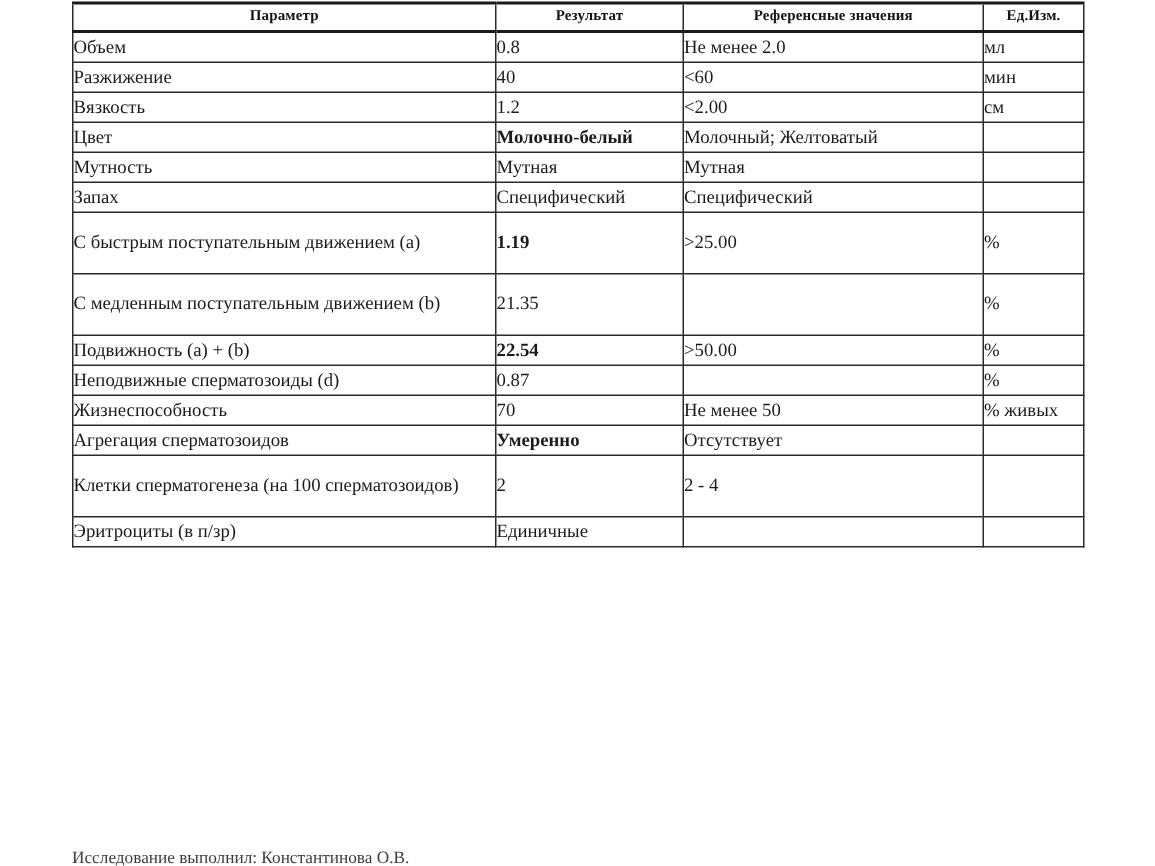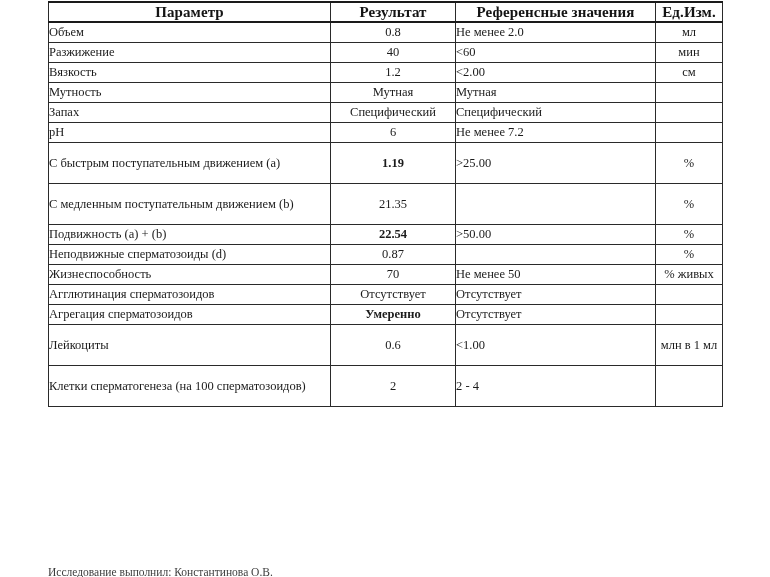--- a/index.html
+++ b/index.html
@@ -54,45 +54,44 @@
     font-size: 12.5px;
     line-height: 1.22;
     color: #1b1b1b;
   }
 
   
   table.lab thead th {
     font-weight: bold;
     text-align: center;
     height: 17px;
-    font-size: 15px;
+    font-size: 10px;
     letter-spacing: 0.1px;
     color: #141414;
     border-top: 2px solid #1a1a1a;
     border-bottom: 2px solid #1a1a1a;
   }
 
   
   .cell-param {
     text-align: left;
     padding: 1px 2px 1px 4px;
     color: #1d1d1d;
     margin-top: 12px;
   }
   .cell-result {
-    text-align: center;
     padding: 1px 2px;
     color: #262626;
   }
   .cell-ref {
     padding: 1px 2px;
     color: #3a3a3a;
   }
   .cell-unit {
-    text-align: center;
+    text-align: left;
     padding: 1px 1px;
     font-size: 11.5px;
     color: #2b2b2b;
   }
 
   tr.row-h1 td { height: 19px; }
   tr.row-h2 td { height: 40px; }
 
   .bold { font-weight: bold; color: #0d0d0d; }
 
@@ -141,35 +140,35 @@
             <td class="cell-ref">&lt;60</td>
             <td class="cell-unit">мин</td>
           </tr>
           <tr class="row-h1">
             <td class="cell-param">Вязкость</td>
             <td class="cell-result">1.2</td>
             <td class="cell-ref">&lt;2.00</td>
             <td class="cell-unit">см</td>
           </tr>
           <tr class="row-h1">
+            <td class="cell-param">Цвет</td>
+            <td class="cell-result bold">Молочно-белый</td>
+            <td class="cell-ref">Молочный; Желтоватый</td>
+            <td class="cell-unit"></td>
+          </tr>
+          <tr class="row-h1">
             <td class="cell-param">Мутность</td>
             <td class="cell-result">Мутная</td>
             <td class="cell-ref">Мутная</td>
             <td class="cell-unit"></td>
           </tr>
           <tr class="row-h1">
             <td class="cell-param">Запах</td>
             <td class="cell-result">Специфический</td>
             <td class="cell-ref">Специфический</td>
-            <td class="cell-unit"></td>
-          </tr>
-          <tr class="row-h1">
-            <td class="cell-param">pH</td>
-            <td class="cell-result">6</td>
-            <td class="cell-ref">Не менее 7.2</td>
             <td class="cell-unit"></td>
           </tr>
           <tr class="row-h2">
             <td class="cell-param">С быстрым поступательным движением (a)</td>
             <td class="cell-result bold">1.19</td>
             <td class="cell-ref">&gt;25.00</td>
             <td class="cell-unit">%</td>
           </tr>
           <tr class="row-h2">
             <td class="cell-param">С медленным поступательным движением (b)</td>
@@ -189,42 +188,36 @@
             <td class="cell-ref"></td>
             <td class="cell-unit">%</td>
           </tr>
           <tr class="row-h1">
             <td class="cell-param">Жизнеспособность</td>
             <td class="cell-result">70</td>
             <td class="cell-ref">Не менее 50</td>
             <td class="cell-unit">% живых</td>
           </tr>
           <tr class="row-h1">
-            <td class="cell-param">Агглютинация сперматозоидов</td>
-            <td class="cell-result">Отсутствует</td>
-            <td class="cell-ref">Отсутствует</td>
-            <td class="cell-unit"></td>
-          </tr>
-          <tr class="row-h1">
             <td class="cell-param">Агрегация сперматозоидов</td>
             <td class="cell-result bold">Умеренно</td>
             <td class="cell-ref">Отсутствует</td>
             <td class="cell-unit"></td>
-          </tr>
-          <tr class="row-h2">
-            <td class="cell-param">Лейкоциты</td>
-            <td class="cell-result">0.6</td>
-            <td class="cell-ref">&lt;1.00</td>
-            <td class="cell-unit">млн в 1 мл</td>
           </tr>
           <tr class="row-h2">
             <td class="cell-param">Клетки сперматогенеза (на 100 сперматозоидов)</td>
             <td class="cell-result">2</td>
             <td class="cell-ref">2 - 4</td>
             <td class="cell-unit"></td>
           </tr>
+          <tr class="row-h1">
+            <td class="cell-param">Эритроциты (в п/зр)</td>
+            <td class="cell-result">Единичные</td>
+            <td class="cell-ref"></td>
+            <td class="cell-unit"></td>
+          </tr>
         </tbody>
     </table>
   </div>
 
   <div class="footer-note">Исследование выполнил: Константинова О.В.</div>
 
 </div>
 
 </body></html>

